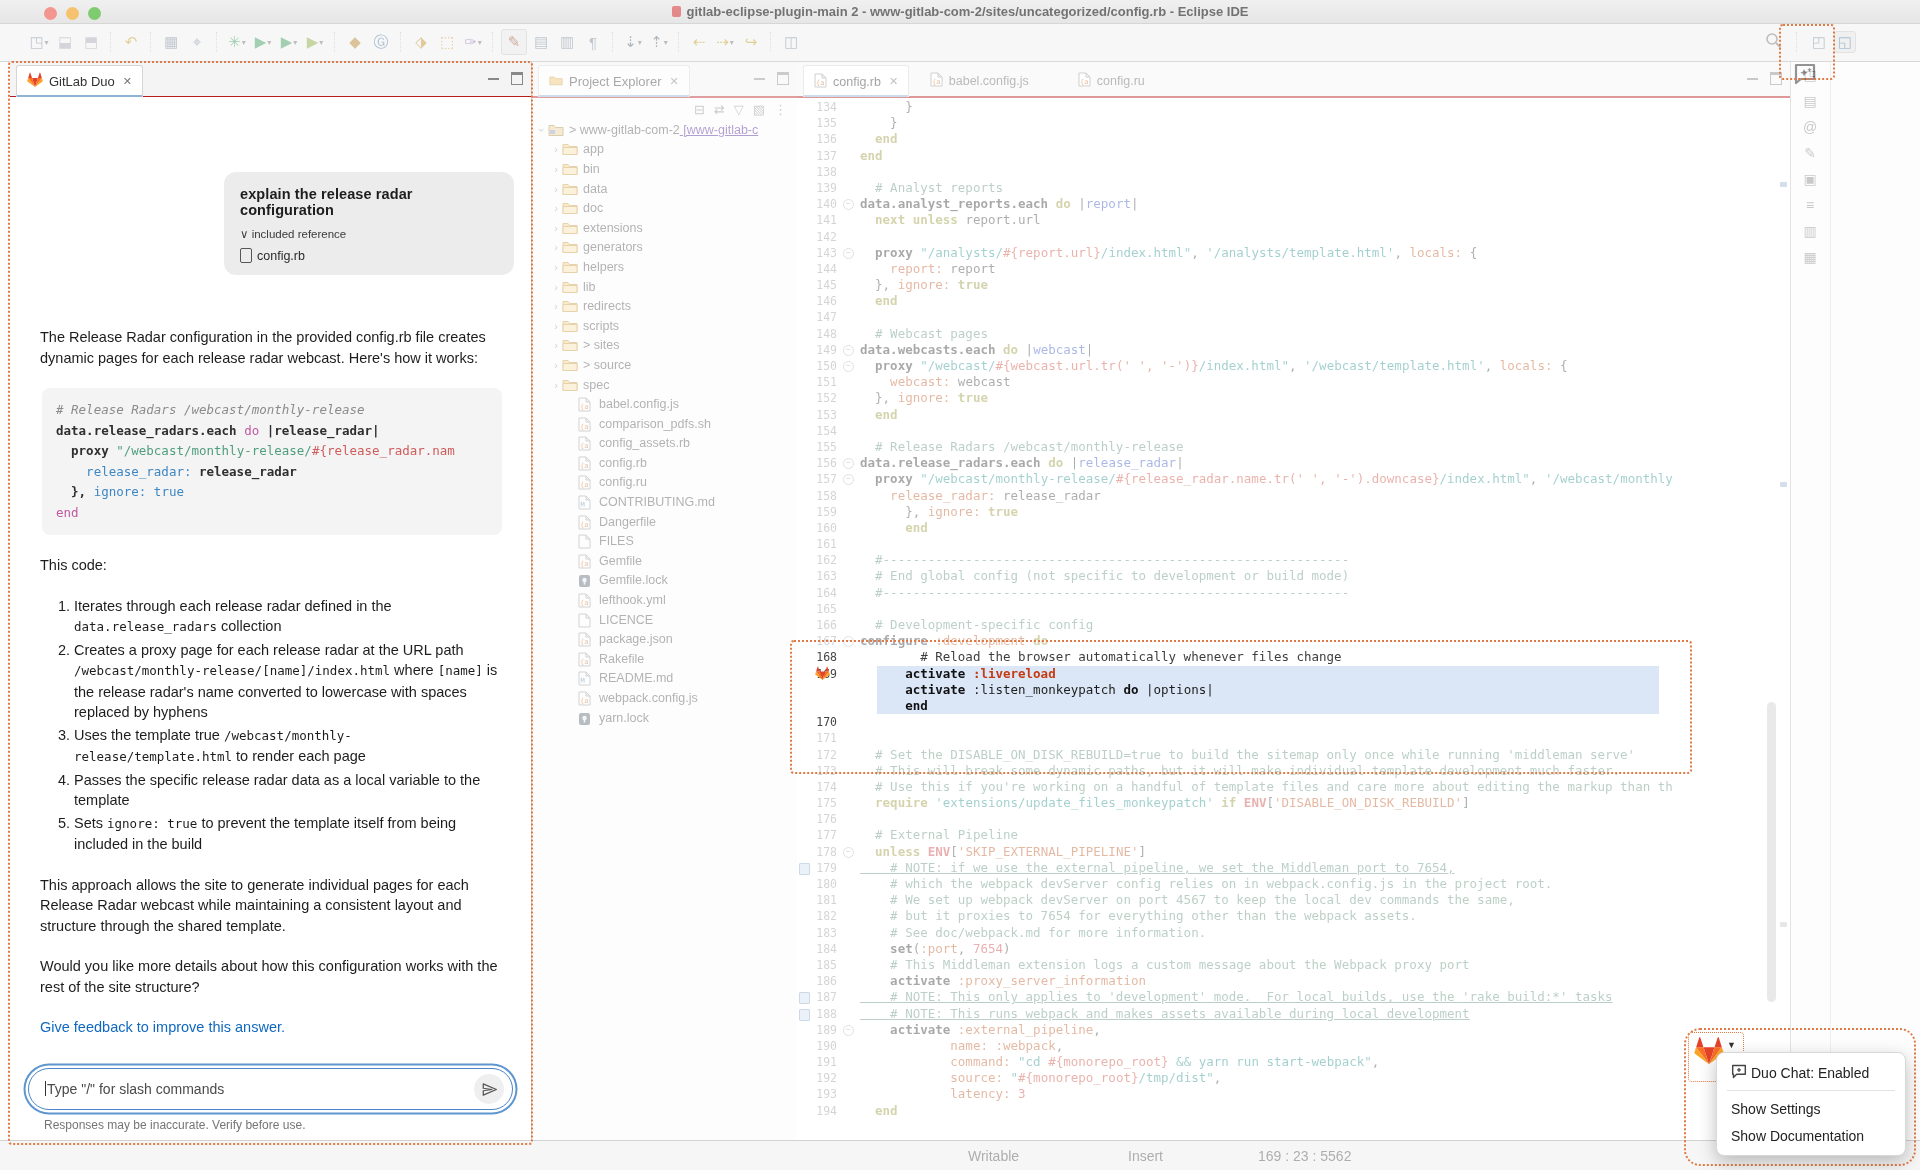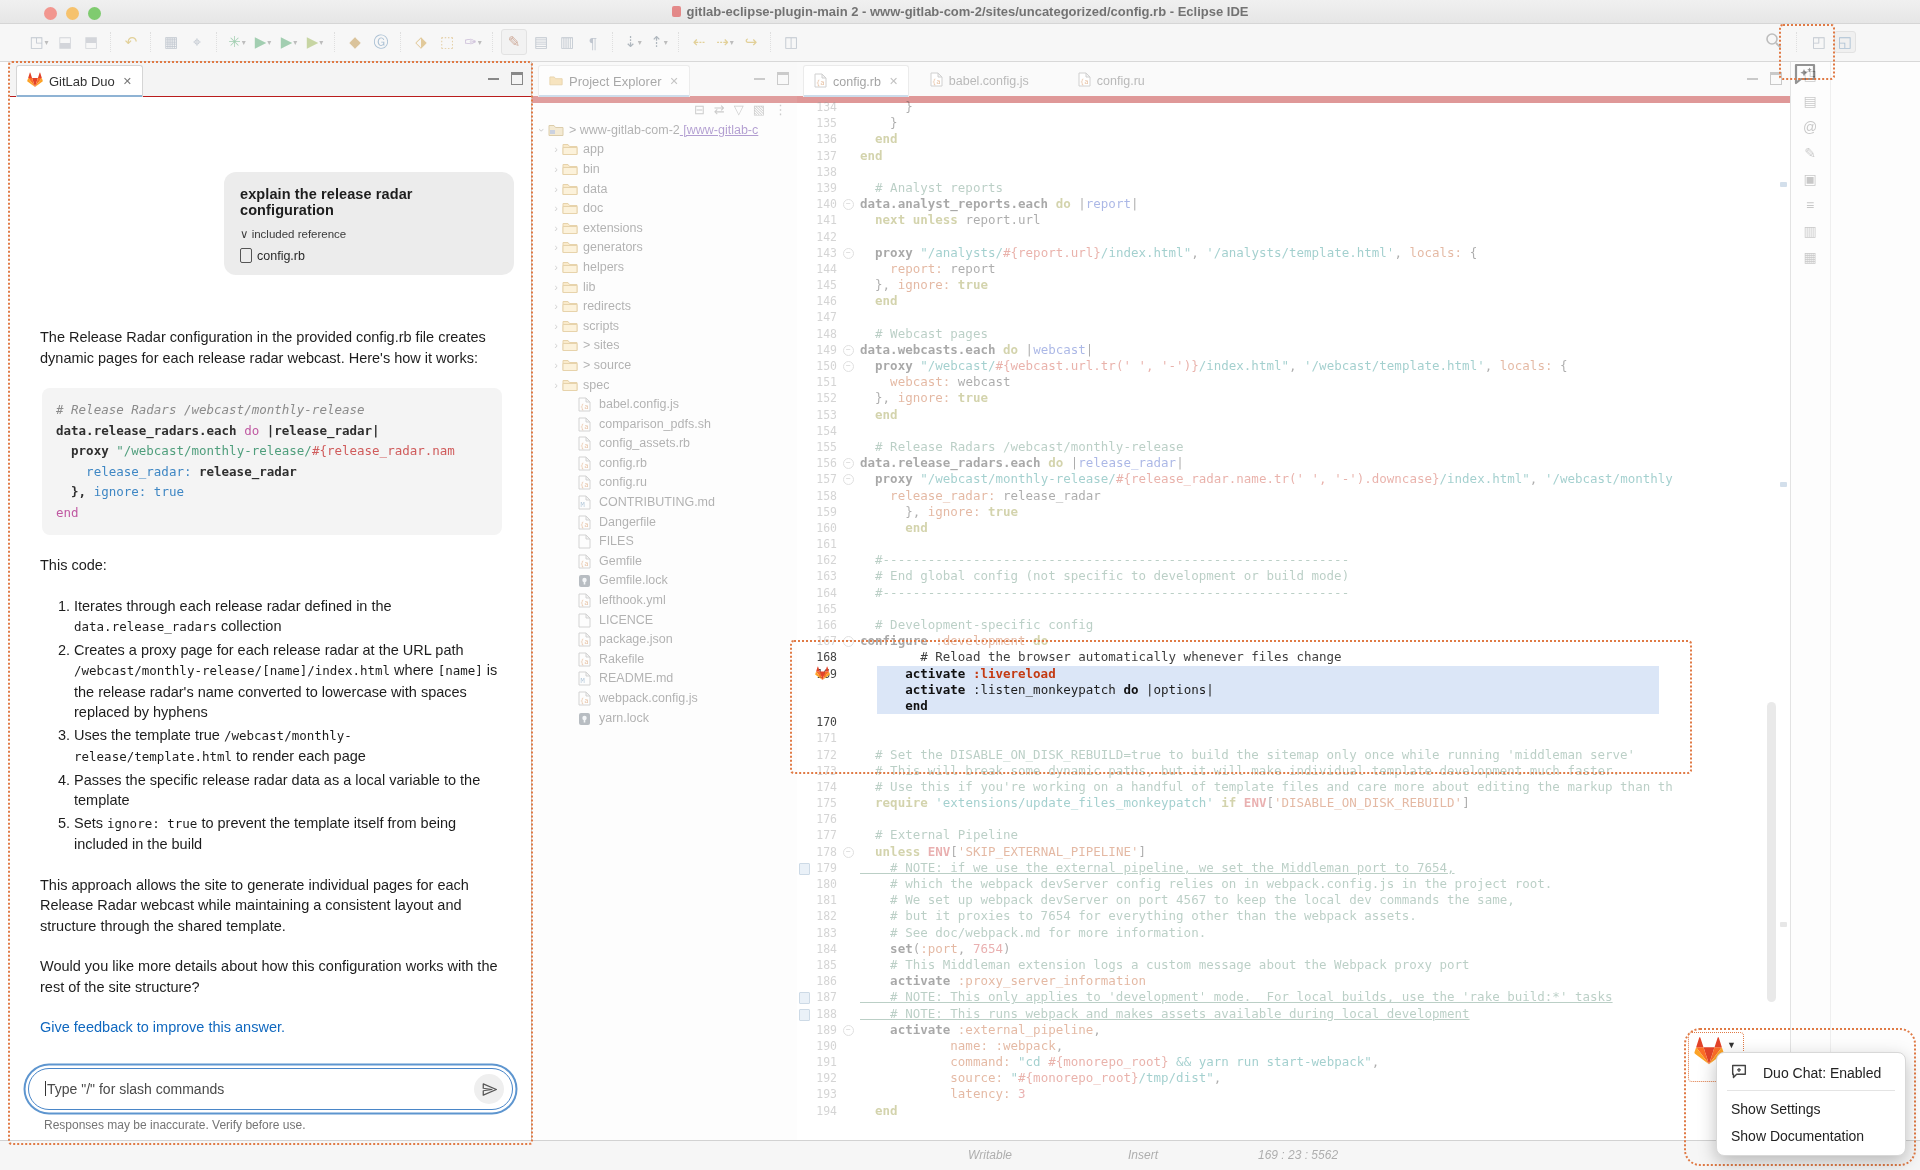--- a/index.html
+++ b/index.html
@@ -15,21 +15,21 @@
   #toolbar{position:absolute;left:0;top:24px;width:1920px;height:37px;background:#f7f7f7;border-bottom:1px solid #d8d8d8;}
   #toolbar-icons{position:absolute;left:26px;top:5px;display:flex;align-items:center;height:26px;}
   .tbtn{display:flex;align-items:center;justify-content:center;min-width:24px;height:24px;font-size:15px;margin:0 1px;border-radius:3px;}
   .tbtn.pressed{background:#ececec;border:1px solid #c9c9c9;}
   .tsep{width:1px;height:20px;border-left:1px dotted #c4c4c4;margin:0 6px;}
   .tdd{font-size:8px;color:#777;margin-left:1px;}
   #toolbar-right{position:absolute;right:64px;top:5px;display:flex;align-items:center;height:26px;gap:8px;}
   
   #duo-toolbar-icon{position:absolute;left:1786px;top:31px;width:38px;height:38px;display:flex;align-items:center;justify-content:center;}
   
-  .panel-tabrow{position:absolute;left:0;top:0;right:0;height:34px;background:#f4f4f4;border-bottom:7px solid #b91c1c;}
+  .panel-tabrow{position:absolute;left:0;top:0;right:0;height:34px;background:#f4f4f4;border-bottom:2px solid #b91c1c;}
   .ptab{position:absolute;top:3px;height:31px;display:flex;align-items:center;gap:6px;padding:0 10px;background:#fff;border:1px solid #d5d5d5;border-bottom:none;border-top-left-radius:3px;border-top-right-radius:3px;font-size:13px;color:#333;box-shadow:inset 0 -2px 0 #8fb3d4;}
   .ptab.inactive{background:transparent;border:none;box-shadow:none;color:#666;}
   .tab-close{font-size:11px;color:#777;margin-left:2px;}
   .winbtns{position:absolute;right:8px;top:10px;display:flex;gap:12px;align-items:center;}
   .win-min{width:11px;border-top:2px solid #888;}
   .win-max{width:10px;height:9px;border:1.5px solid #888;border-top-width:3px;}
   
   #duo-panel{position:absolute;left:10px;top:62px;width:521px;height:1078px;background:#fff;border-right:1px solid #ccc;}
   #duo-body{position:absolute;left:0;top:35px;right:0;bottom:0;background:#fff;}
   #user-bubble{position:absolute;right:17px;top:75px;width:258px;background:#ececec;border-radius:12px;padding:14px 16px 12px 16px;}
@@ -89,30 +89,30 @@
   .tk-pd{color:#1e1e1e;}
   .tk-pb{color:#111;font-weight:bold;}
   .tk-yr{color:#c43a12;font-weight:bold;}
   #fox-gutter{position:absolute;left:18px;top:0;width:16px;height:16px;}
   #scroll-thumb{position:absolute;right:14px;top:640px;width:9px;height:300px;background:#cfcfcf;border-radius:5px;}
   .ruler-mark{position:absolute;right:3px;width:7px;height:5px;border-radius:1px;}
   
   #right-strip{position:absolute;left:1790px;top:62px;width:40px;height:1078px;background:#fff;border-right:1px solid #e0e0e0;}
   .strip-icon{width:40px;height:26px;display:flex;align-items:center;justify-content:center;font-size:14px;color:#8a8a8a;}
   
-  #statusbar{position:absolute;left:0;top:1140px;width:1920px;height:30px;background:#f6f6f6;border-top:1px solid #d2d2d2;font-size:12px;color:#555;font-style:italic;}
+  #statusbar{position:absolute;left:0;top:1140px;width:1920px;height:30px;background:#f6f6f6;border-top:1px solid #d2d2d2;font-size:14px;color:#555;}
   .status-item{position:absolute;top:7px;}
   
   .dotted-box{position:absolute;border:2px dotted #e07a45;pointer-events:none;z-index:50;}
   
   #duo-popup-area{position:absolute;z-index:60;}
   #fox-button{position:absolute;left:1694px;top:1036px;display:flex;align-items:flex-start;gap:3px;}
   #fox-dd{font-size:9px;color:#333;margin-top:4px;}
   #duo-menu{position:absolute;left:1716px;top:1052px;width:188px;background:#fff;border:1px solid #d8d8d8;border-radius:8px;box-shadow:0 6px 18px rgba(0,0,0,.25);padding:6px 0;}
-  .menu-row{display:flex;align-items:center;gap:16px;height:27px;padding:0 14px;font-size:14px;color:#222;}
+  .menu-row{display:flex;align-items:center;gap:4px;height:27px;padding:0 14px;font-size:14px;color:#222;}
   .menu-div{border-top:1px solid #e4e4e4;margin:4px 10px;}
 </style>
 </head>
 <body>
 
 <div id="stage">
 
   <div id="titlebar">
     <div class="traffic" style="left: 44px; background: rgb(242, 150, 143);"></div>
     <div class="traffic" style="left: 66px; background: rgb(246, 194, 109);"></div>

